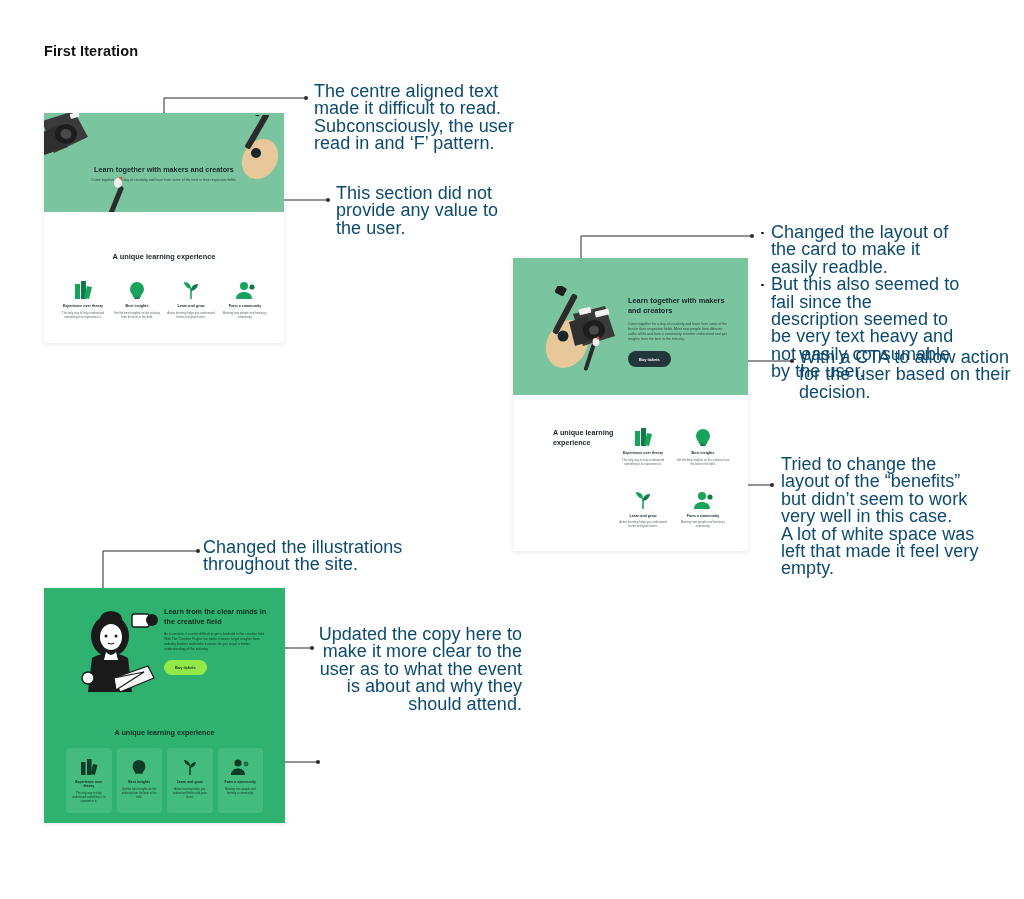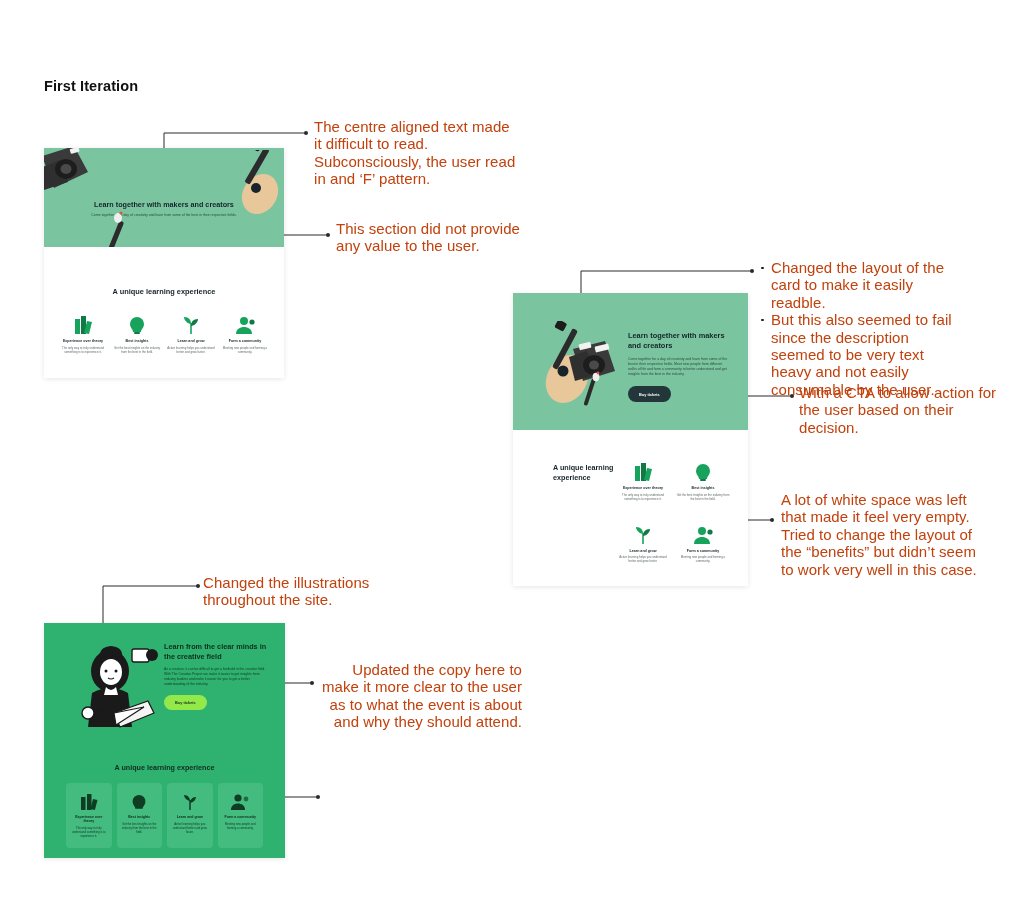--- a/index.html
+++ b/index.html
@@ -2,31 +2,31 @@
 <html><head>
 <meta charset="utf-8">
 <style>
   html,body{margin:0;padding:0;}
   body{
     width:1024px;height:899px;background:#ffffff;
     font-family:"Liberation Sans", sans-serif;
     color:#1a1a1a;position:relative;overflow:hidden;
     -webkit-font-smoothing:antialiased;
   }
-  .board{position:absolute;inset:0;margin-top:35px;}
+  .board{position:absolute;inset:0;}
   .abs{position:absolute;}
 
   
   #page-title{
     left:44px;top:43px;font-size:14.5px;font-weight:700;letter-spacing:.1px;color:#111;
   }
 
   
   .note{
-    font-size:15px;line-height:17.4px;color:#c2410c;letter-spacing:.05px;
+    font-size:18px;line-height:17.4px;color:#0c4a6e;letter-spacing:.05px;
   }
   .note p{margin:0;}
   .note ul{margin:0;padding:0;list-style:none;}
   .note li{position:relative;padding-left:11px;margin:0;}
   .note li:before{
     content:"";position:absolute;left:1px;top:7.5px;width:2.6px;height:2.6px;
     border-radius:50%;background:#1c1c1c;
   }
 
   
@@ -394,22 +394,22 @@
       <li>Changed the layout of the card to make it easily readble.</li>
       <li>But this also seemed to fail since the description seemed to be very text heavy and not easily consumable by the user.</li>
     </ul>
   </div>
 
   <div class="abs note" style="left:799px;top:349px;width:215px;">
     <p>With a CTA to allow action for the user based on their decision.</p>
   </div>
 
   <div class="abs note" style="left:781px;top:456px;width:200px;">
+    <p>Tried to change the layout of the “benefits” but didn’t seem to work very well in this case.</p>
     <p>A lot of white space was left that made it feel very empty.</p>
-    <p>Tried to change the layout of the “benefits” but didn’t seem to work very well in this case.</p>
   </div>
 
   <div class="abs note" style="left:203px;top:539px;width:215px;">
     <p>Changed the illustrations throughout the site.</p>
   </div>
 
   <div class="abs note" style="left:317px;top:626px;width:205px;text-align:right;">
     <p>Updated the copy here to make it more clear to the user as to what the event is about and why they should attend.</p>
   </div>
 

